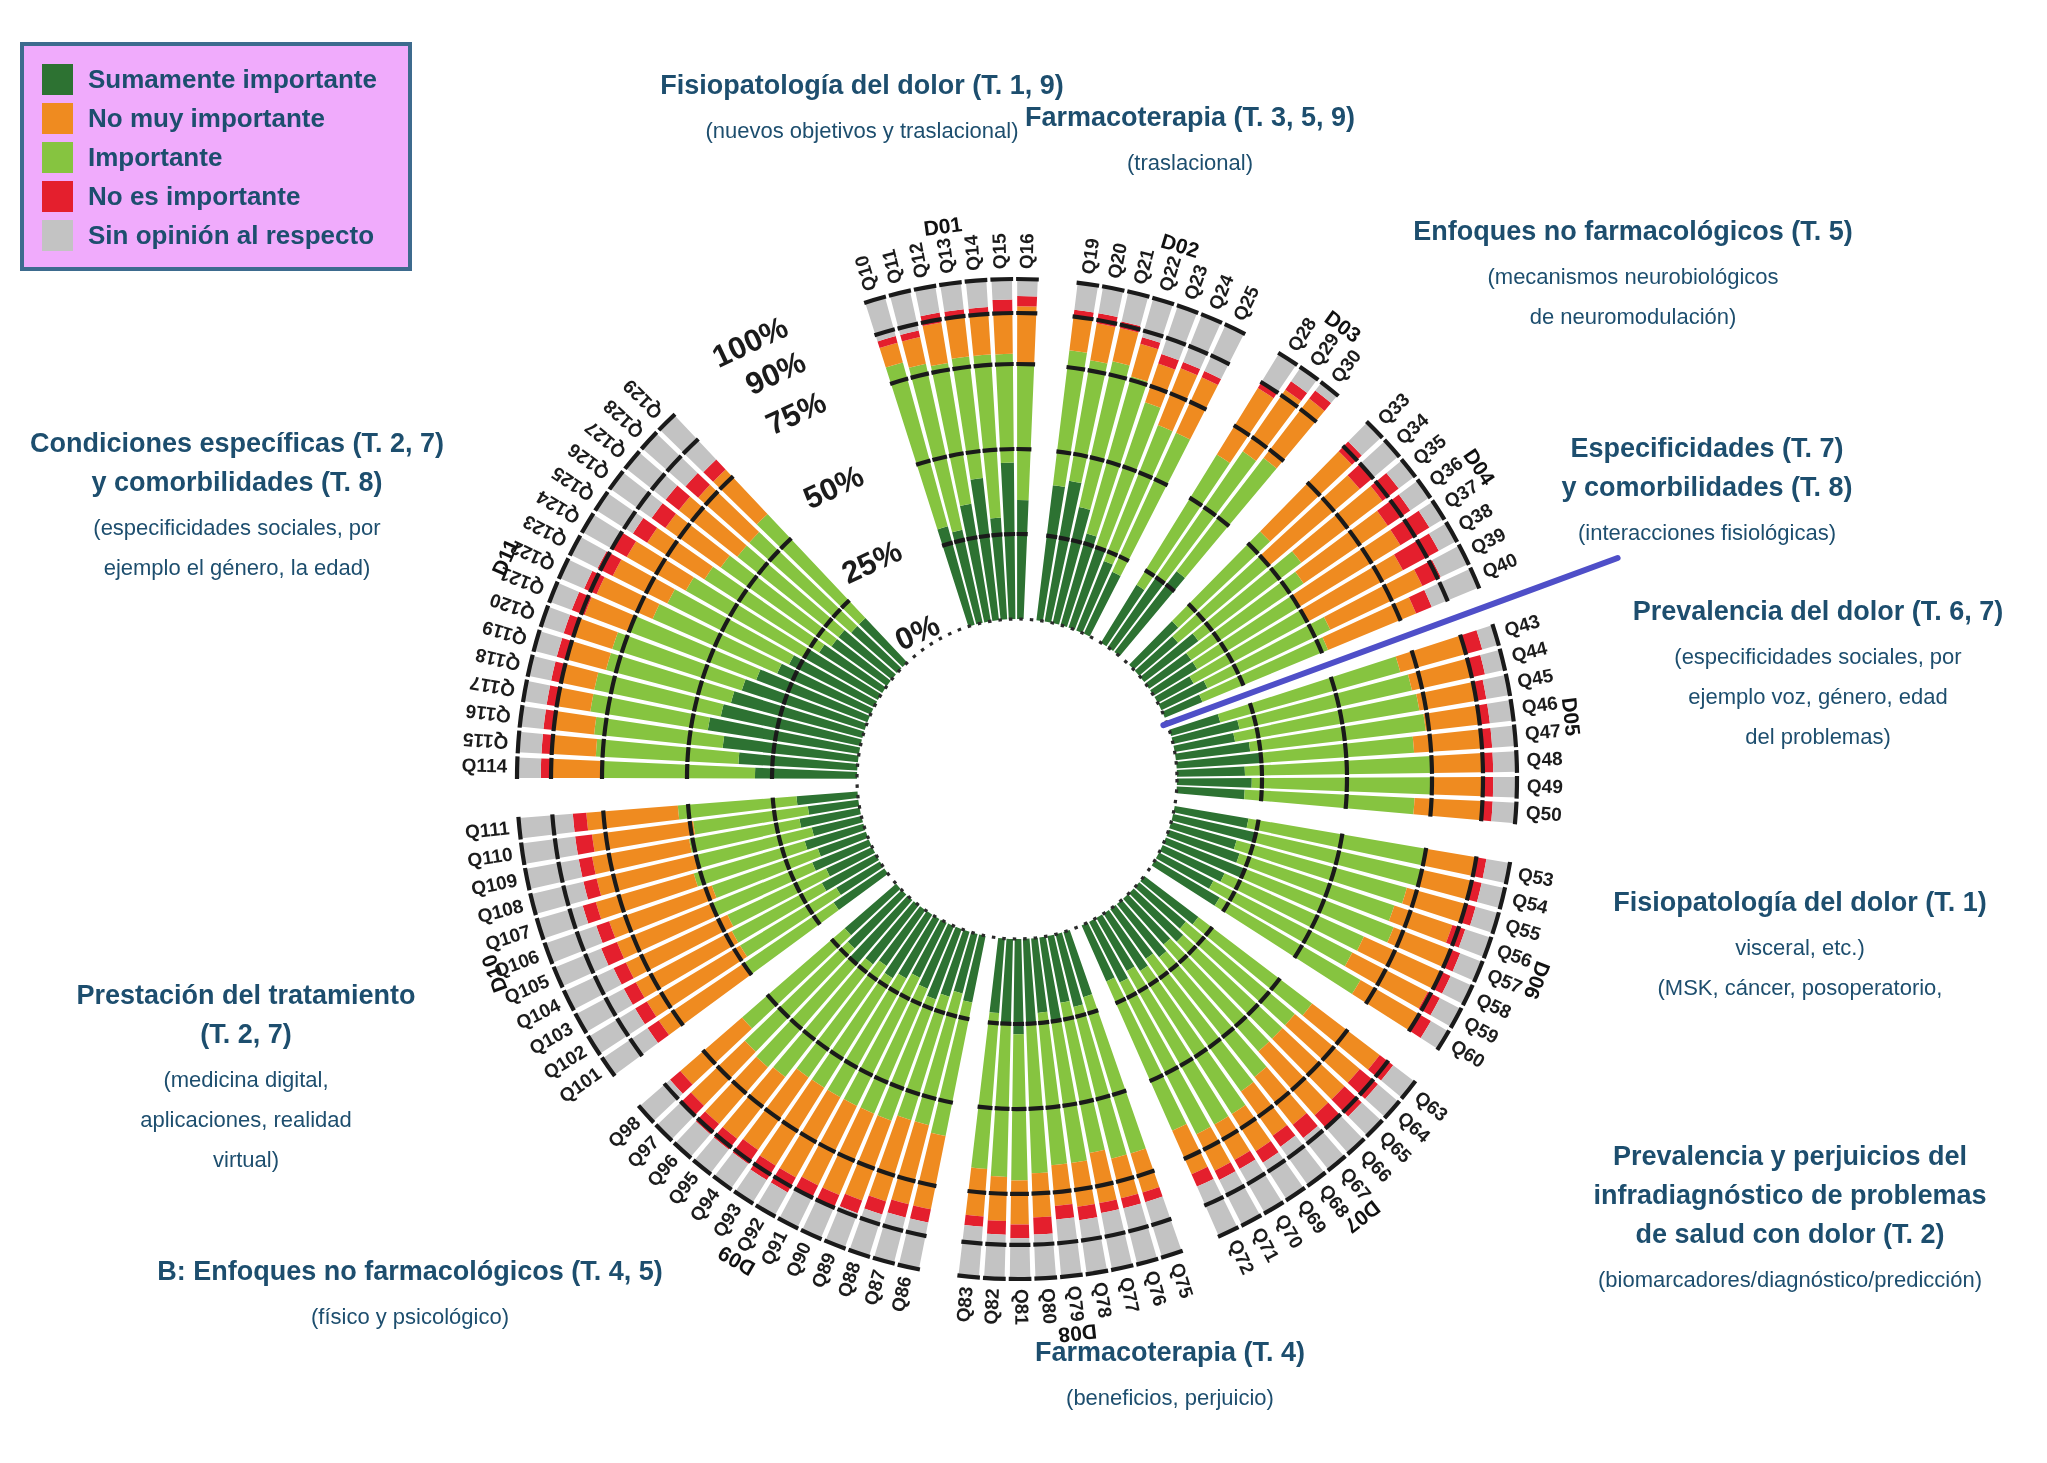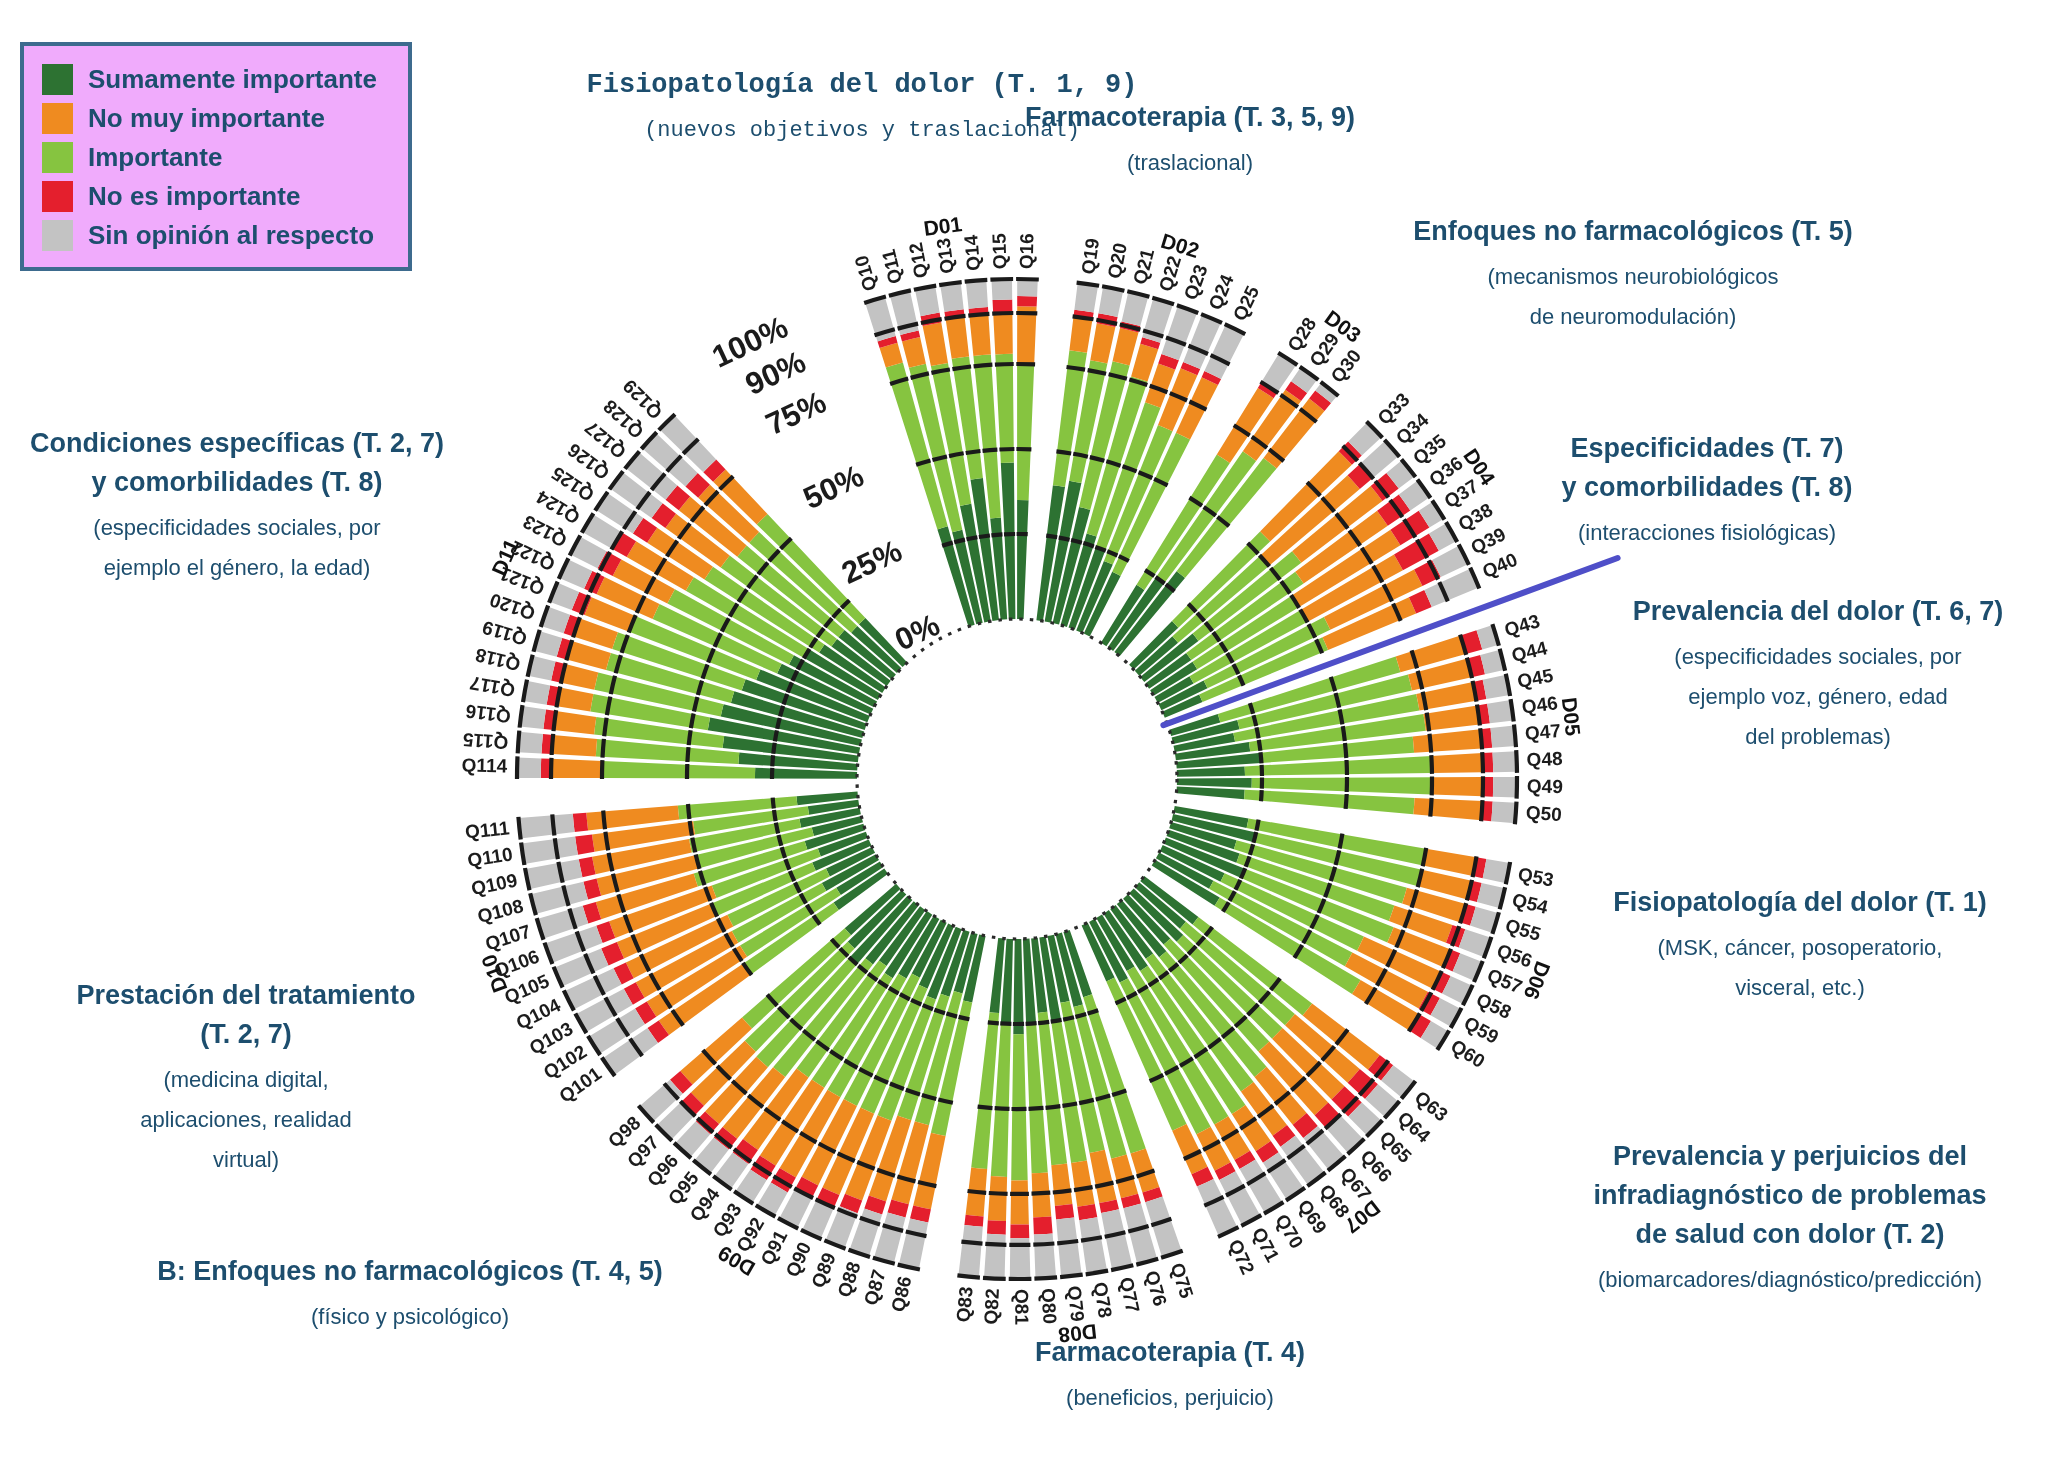--- a/index.html
+++ b/index.html
@@ -1359,21 +1359,21 @@
       <div class="legend-item">
         <span class="legend-swatch" style="background: rgb(228, 31, 45);"></span>
         <span class="legend-label">No es importante</span>
       </div>
       <div class="legend-item">
         <span class="legend-swatch" style="background: rgb(195, 195, 195);"></span>
         <span class="legend-label">Sin opinión al respecto</span>
       </div>
     </div>
   <div id="annotations">
-      <div class="ann" style="left: 862px; top: 86px; font-family: Liberation Mono, monospace;">
+      <div class="ann" style="left: 862px; top: 86px;">
         <div class="t">Fisiopatología del dolor (T. 1, 9)</div>
         <div class="sub">
           <div class="s">(nuevos objetivos y traslacional)</div>
         </div>
       </div>
       <div class="ann" style="left: 1190px; top: 118px;">
         <div class="t">Farmacoterapia (T. 3, 5, 9)</div>
         <div class="sub">
           <div class="s">(traslacional)</div>
         </div>
@@ -1396,22 +1396,22 @@
         <div class="t">Prevalencia del dolor (T. 6, 7)</div>
         <div class="sub">
           <div class="s">(especificidades sociales, por</div>
           <div class="s">ejemplo voz, género, edad</div>
           <div class="s">del problemas)</div>
         </div>
       </div>
       <div class="ann" style="left: 1800px; top: 903px;">
         <div class="t">Fisiopatología del dolor (T. 1)</div>
         <div class="sub">
+          <div class="s">visceral, etc.)</div>
           <div class="s">(MSK, cáncer, posoperatorio,</div>
-          <div class="s">visceral, etc.)</div>
         </div>
       </div>
       <div class="ann" style="left: 1790px; top: 1157px;">
         <div class="t">Prevalencia y perjuicios del</div>
         <div class="t">infradiagnóstico de problemas</div>
         <div class="t">de salud con dolor (T. 2)</div>
         <div class="sub">
           <div class="s">(biomarcadores/diagnóstico/predicción)</div>
         </div>
       </div>

